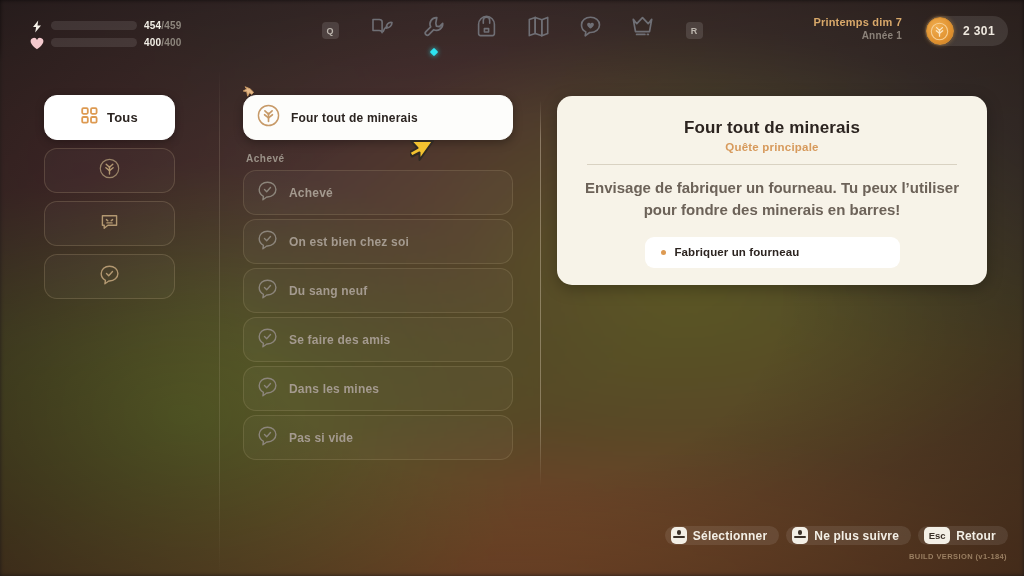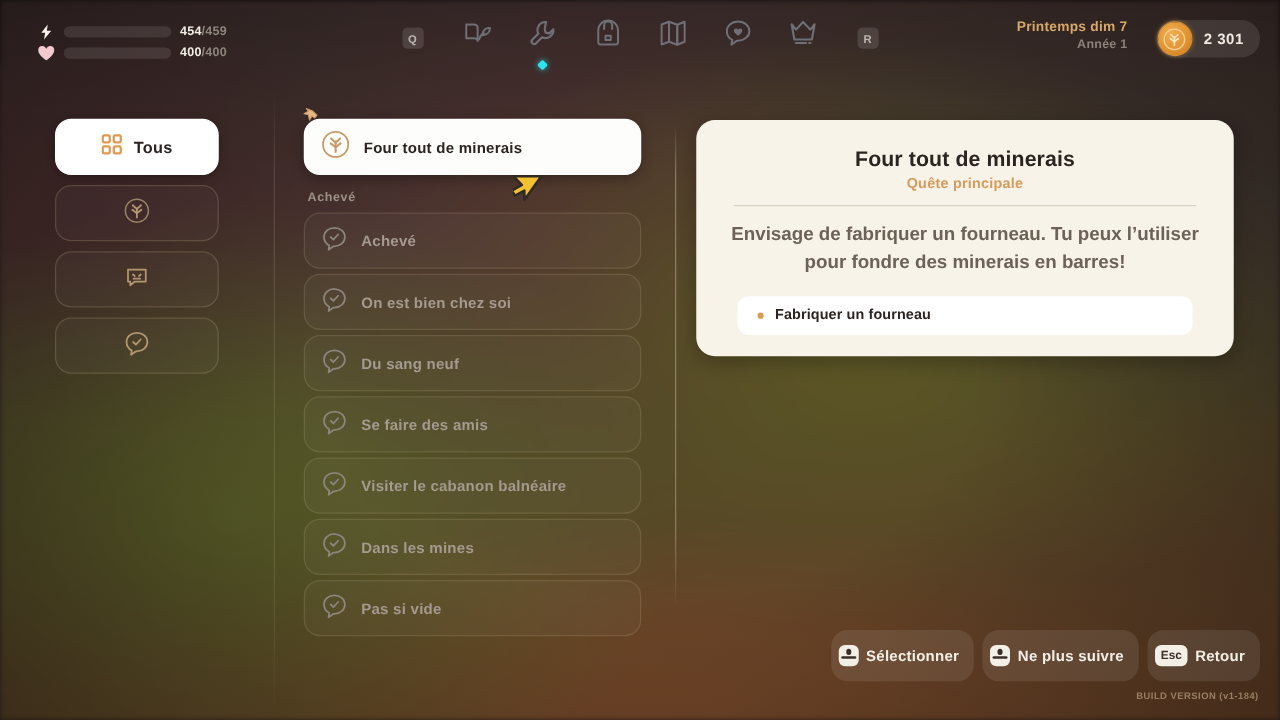--- a/index.html
+++ b/index.html
@@ -193,34 +193,34 @@
   }
   .d-rule {
     height: 1px; background: #d9d2c2; margin: 11px 6px 0;
   }
   .d-desc {
     font-size: 15px; font-weight: bold; color: #6c6258;
     text-align: center; line-height: 1.45; margin-top: 12px;
     padding: 0 4px;
   }
   .objective {
-    margin: 16px auto 0; width: 364px; height: 31px;
+    margin: 16px auto 0; width: 255px; height: 31px;
     background: #ffffff; border-radius: 9px;
     display: flex; align-items: center; gap: 9px; padding-left: 16px;
   }
   .obj-dot { width: 5px; height: 5px; border-radius: 50%; background: #dd9a52; flex: none; }
   .obj-label { font-size: 11.5px; font-weight: bold; color: #2c2420; letter-spacing: .1px; }
 
   
   .bottombar {
     position: absolute; right: 16px; bottom: 31px;
     display: flex; align-items: center; gap: 7px; z-index: 15;
   }
   .hint {
-    height: 41px; border-radius: 13px;
+    height: 19px; border-radius: 13px;
     background: rgba(255,255,255,0.09);
     display: flex; align-items: center; gap: 6px;
     padding: 0 12px 0 6px;
   }
   .hint-label { font-size: 12px; font-weight: bold; color: #f3efe6; letter-spacing: .2px; }
   .mousecap {
     width: 16px; height: 17px; border-radius: 5px;
     background: #f3efe6; position: relative; flex: none;
   }
   .mousecap::before {
@@ -487,29 +487,20 @@
     <div class="quest-row">
       <span>
         <svg width="21" height="21" viewBox="0 0 21 21" fill="none" stroke="#8c857b" stroke-width="1.4" stroke-linejoin="round" stroke-linecap="round">
           <path d="M10.5 2.2c4.7 0 8.4 3.2 8.4 7.4 0 4.1-3.7 7.4-8.4 7.4h-.7l-3.9 2.8.5-3.4c-2.4-1.3-4.2-3.8-4.2-6.8 0-4.2 3.7-7.4 8.3-7.4z"></path>
           <path d="M7.5 9.6l2.2 2.1 3.8-4.1"></path>
         </svg>
       </span>
       <span class="q-name">Se faire des amis</span>
     </div>
 
-    <div class="quest-row">
-      <span>
-        <svg width="21" height="21" viewBox="0 0 21 21" fill="none" stroke="#8c857b" stroke-width="1.4" stroke-linejoin="round" stroke-linecap="round">
-          <path d="M10.5 2.2c4.7 0 8.4 3.2 8.4 7.4 0 4.1-3.7 7.4-8.4 7.4h-.7l-3.9 2.8.5-3.4c-2.4-1.3-4.2-3.8-4.2-6.8 0-4.2 3.7-7.4 8.3-7.4z"></path>
-          <path d="M7.5 9.6l2.2 2.1 3.8-4.1"></path>
-        </svg>
-      </span>
-      <span class="q-name">Visiter le cabanon balnéaire</span>
-    </div>
 
     <div class="quest-row">
       <span>
         <svg width="21" height="21" viewBox="0 0 21 21" fill="none" stroke="#8c857b" stroke-width="1.4" stroke-linejoin="round" stroke-linecap="round">
           <path d="M10.5 2.2c4.7 0 8.4 3.2 8.4 7.4 0 4.1-3.7 7.4-8.4 7.4h-.7l-3.9 2.8.5-3.4c-2.4-1.3-4.2-3.8-4.2-6.8 0-4.2 3.7-7.4 8.3-7.4z"></path>
           <path d="M7.5 9.6l2.2 2.1 3.8-4.1"></path>
         </svg>
       </span>
       <span class="q-name">Dans les mines</span>
     </div>

